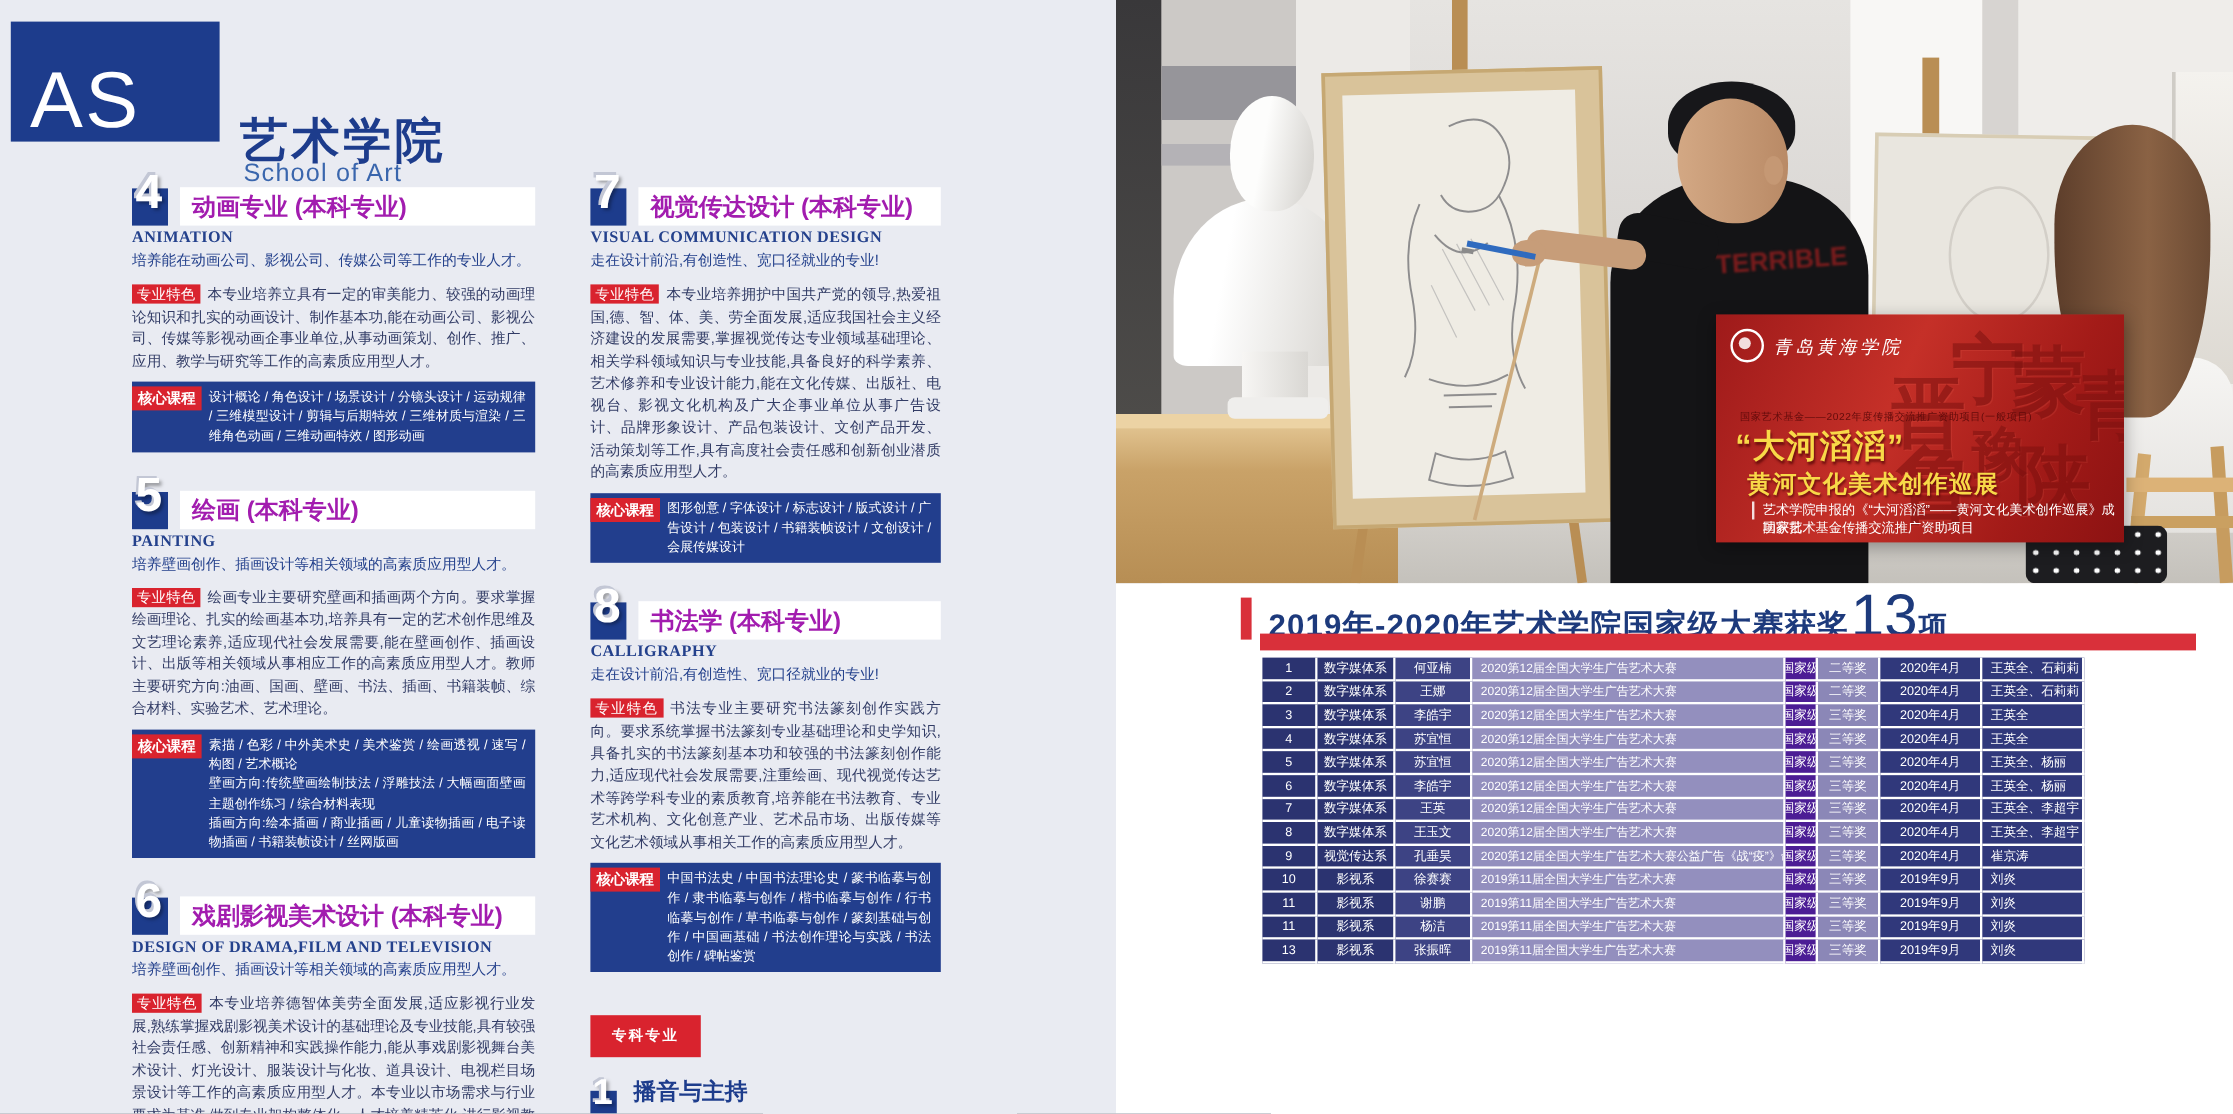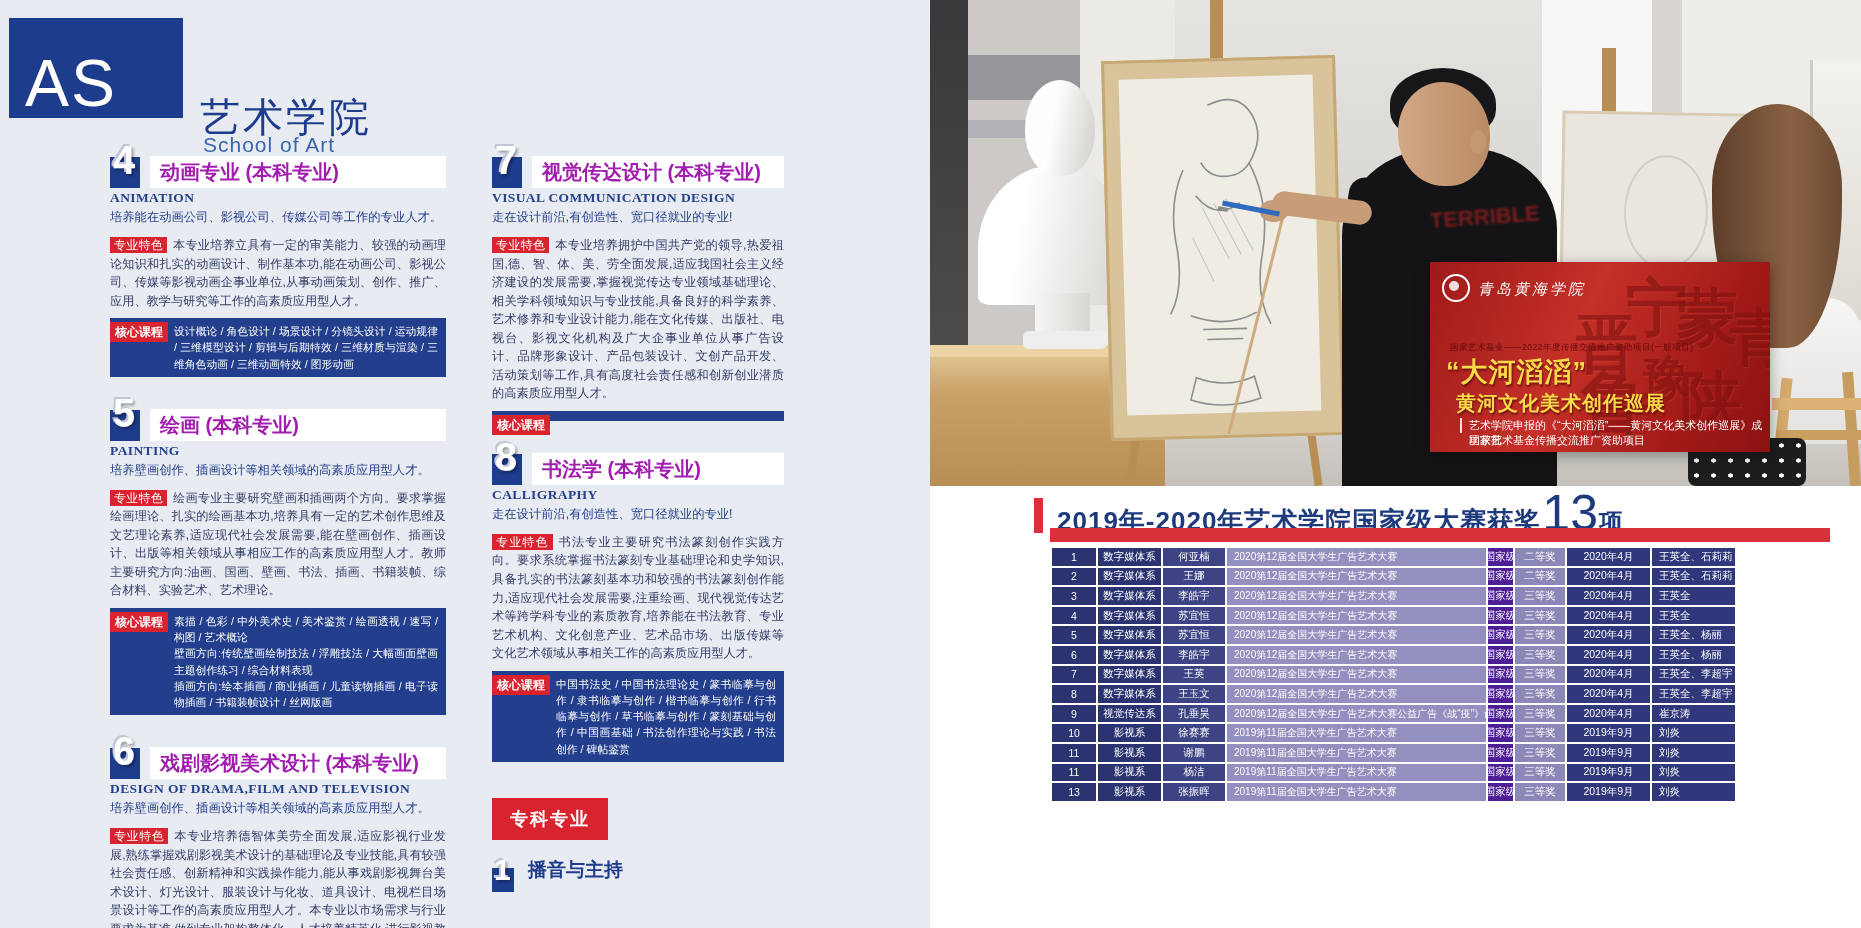--- a/index.html
+++ b/index.html
@@ -2,39 +2,39 @@
 <html><head>
 <meta charset="utf-8">
 <style>
   html,body{margin:0;padding:0;background:#9aa0ab;}
   .spread{position:relative;width:1861px;height:928px;background:#fff;overflow:hidden;
           font-family:"Liberation Sans","DejaVu Sans",sans-serif;}
   
   .page-left{position:absolute;left:0;top:0;width:930px;height:928px;background:#e9ebf2;}
   .logo-sq{position:absolute;left:9px;top:18px;width:174px;height:100px;background:#1d3c8c;}
   .logo-as{position:absolute;left:16px;bottom:2px;color:#fff;font-size:66px;line-height:1;letter-spacing:2px;}
-  .logo-cn{position:absolute;left:200px;top:90px;font-size:40px;font-weight:normal;color:#1d3c8c;letter-spacing:3px;}
+  .logo-cn{position:absolute;left:200px;top:90px;font-size:40px;font-weight:bold;color:#1d3c8c;letter-spacing:3px;}
   .logo-en{position:absolute;left:203px;top:133px;font-size:21px;color:#3a66ad;letter-spacing:1px;}
   .col{position:absolute;top:148px;}
   .col1{left:110px;width:336px;}
   .col2{left:492px;width:292px;}
   .sec-head{display:flex;align-items:flex-end;margin-bottom:2px;}
   .badge{position:relative;width:34px;height:40px;margin-right:6px;flex:none;}
   .badge .sq{position:absolute;left:0;bottom:0;width:30px;height:31px;background:#1d3c8c;}
   .badge .n{position:absolute;left:3px;top:-8px;font-size:40px;font-weight:bold;color:#fff;line-height:1;
             text-shadow:-2px -2px 0 #c3c7d5,2px 2px 3px rgba(0,0,0,.35);}
   .sec-title{background:#fff;padding:3px 10px 2px;font-size:20px;font-weight:bold;color:#a21caf;flex:1;white-space:nowrap;}
   .sec-en{font-family:"Liberation Serif","DejaVu Serif",serif;font-weight:bold;color:#24418c;font-size:13.5px;letter-spacing:.4px;margin-top:2px;}
   .sec-desc{font-weight:normal;color:#24418c;font-size:12.3px;margin:3px 0 10px;}
   .feature{font-size:12.2px;color:#323c66;text-align:justify;line-height:1.52;margin-bottom:8px;}
   .tag{background:#d9232e;color:#fff;padding:1px 4px;margin-right:6px;font-size:12px;}
   .courses{position:relative;background:#223e8d;color:#fff;font-size:10.8px;line-height:1.5;
            padding:5px 8px 5px 64px;margin-bottom:24px;text-align:justify;}
   .courses .tag2{position:absolute;left:0;top:4px;background:#d9232e;color:#fff;padding:1px 5px;font-size:12px;font-weight:bold;}
-  .assoc-badge{display:inline-block;background:#d9232e;color:#fff;font-size:18px;font-weight:bold;
+  .assoc-badge{display:inline-block;background:#d9232e;color:#fff;font-size:12px;font-weight:bold;
                padding:9px 18px;margin:12px 0 20px;letter-spacing:2px;}
   .assoc-item{display:flex;align-items:flex-start;margin-bottom:13px;}
   .abadge{position:relative;width:26px;height:32px;margin-right:10px;flex:none;}
   .abadge .sq{position:absolute;left:0;bottom:0;width:22px;height:24px;background:#1d3c8c;}
   .abadge .n{position:absolute;left:2px;top:-5px;font-size:30px;font-weight:bold;color:#fff;line-height:1;
              text-shadow:-2px -2px 0 #c3c7d5,2px 2px 3px rgba(0,0,0,.35);}
   .assoc-cn{font-size:19px;font-weight:bold;color:#1d3c8c;line-height:1.1;}
   
   .page-right{position:absolute;left:930px;top:0;width:931px;height:928px;background:#fff;}
   .ph{position:absolute;left:0;top:0;width:931px;height:486px;overflow:hidden;
@@ -201,20 +201,21 @@
               <div class="sq"></div>
               <div class="n">7</div>
             </div>
           <div class="sec-title">视觉传达设计 (本科专业)</div>
         </div>
         <div class="sec-en">VISUAL COMMUNICATION DESIGN</div>
         <div class="sec-desc">走在设计前沿,有创造性、宽口径就业的专业!</div>
         <div class="feature"><span class="tag">专业特色</span><span>本专业培养拥护中国共产党的领导,热爱祖国,德、智、体、美、劳全面发展,适应我国社会主义经济建设的发展需要,掌握视觉传达专业领域基础理论、相关学科领域知识与专业技能,具备良好的科学素养、艺术修养和专业设计能力,能在文化传媒、出版社、电视台、影视文化机构及广大企事业单位从事广告设计、品牌形象设计、产品包装设计、文创产品开发、活动策划等工作,具有高度社会责任感和创新创业潜质的高素质应用型人才。</span></div>
         <div class="courses">
             <span class="tag2">核心课程</span>
+            <div>图形创意 / 字体设计 / 标志设计 / 版式设计 / 广告设计 / 包装设计 / 书籍装帧设计 / 文创设计 / 会展传媒设计</div>
           </div>
       </div>
 
       <div>
         <div class="sec-head">
           <div class="badge">
               <div class="sq"></div>
               <div class="n">8</div>
             </div>
           <div class="sec-title">书法学 (本科专业)</div>

